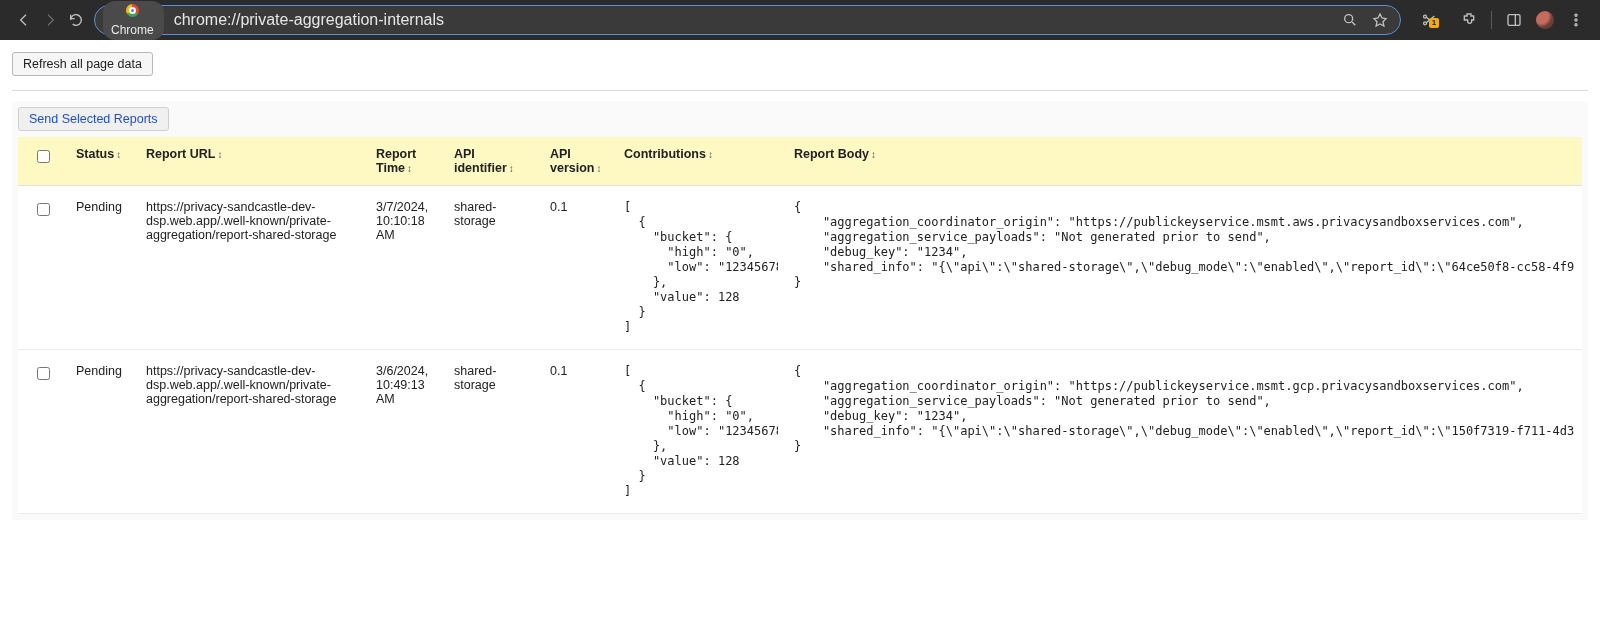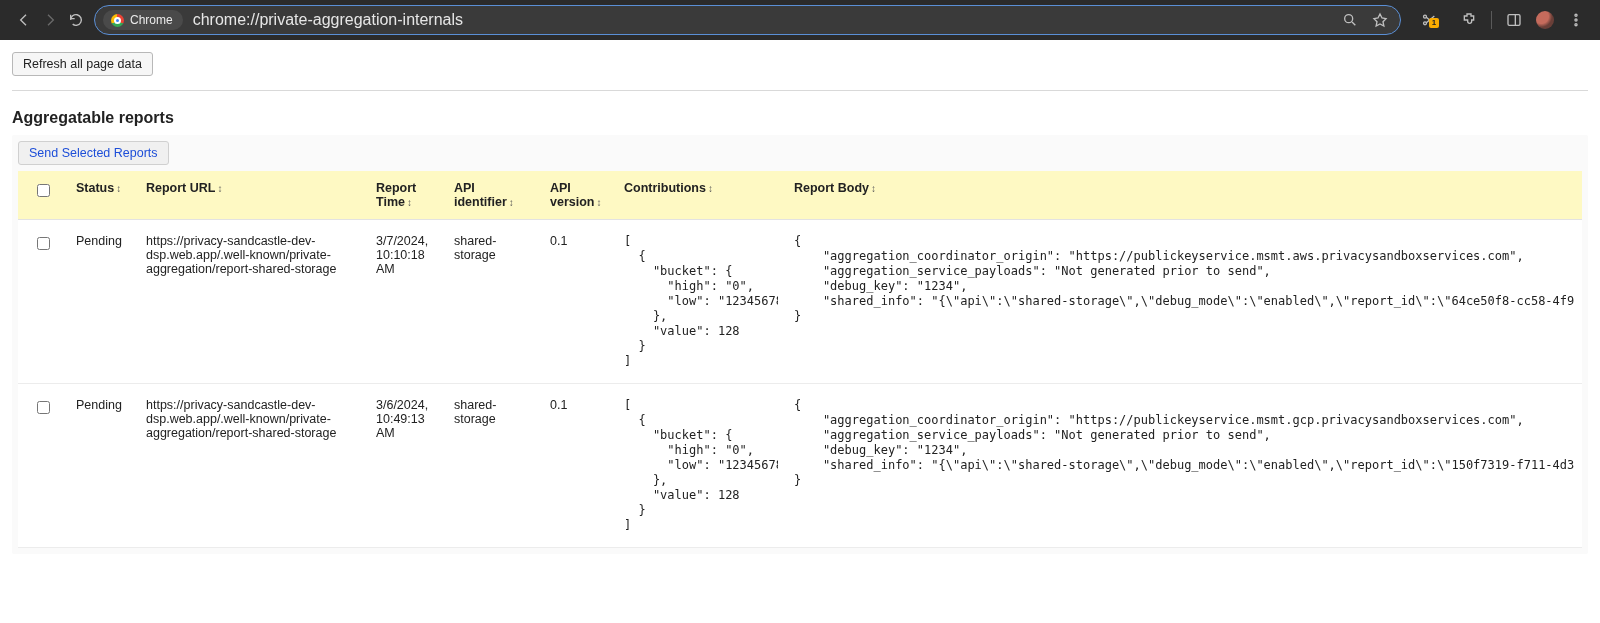--- a/index.html
+++ b/index.html
@@ -30,20 +30,21 @@
     gap:10px;
     color:#e8e8e8;
   }
   .omnibox .chip {
     display:flex; align-items:center; gap:6px;
     background:#4a4a4a;
     padding:3px 10px 3px 8px;
     border-radius:12px;
     font-size:12px;
     color:#eaeaea;
+    flex-direction:column;
   }
   .omnibox .chip .logo {
     width:13px; height:13px; border-radius:50%;
     background:conic-gradient(#ea4335 0 120deg,#34a853 120deg 240deg,#fbbc05 240deg 360deg);
     position:relative;
   }
   .omnibox .chip .logo::after{content:"";position:absolute;inset:3px;background:#4285f4;border-radius:50%;border:2px solid #fff;}
   .omnibox .url { font-size:16px; color:#e6e6e6; }
   .omnibox .right { margin-left:auto; display:flex; align-items:center; gap:14px; }
   .chrome-right { display:flex; align-items:center; gap:14px; padding:0 8px 0 14px; }
@@ -193,21 +194,20 @@
 
 <div class="page">
 
 
   <div class="button-row">
     <button class="std">Refresh all page data</button>
   </div>
 
   <hr class="sep">
 
-  <h2>Aggregatable reports</h2>
 
   <div class="panel">
     <button class="std" disabled="">Send Selected Reports</button>
 
     <table class="reports" style="margin-top:6px;">
       <colgroup>
         <col class="cb">
           <col class="st">
           <col class="url">
           <col class="tm">

